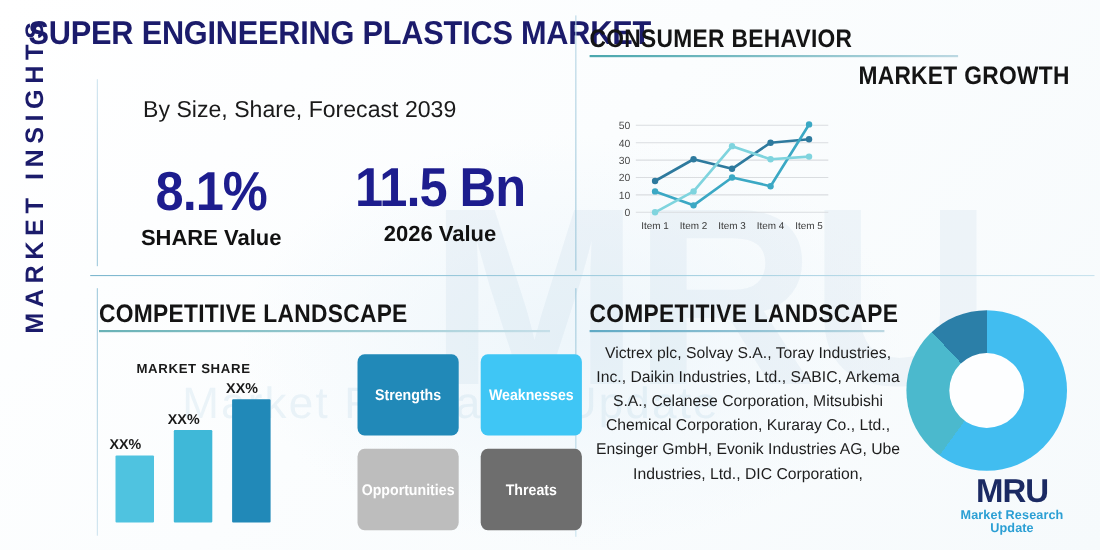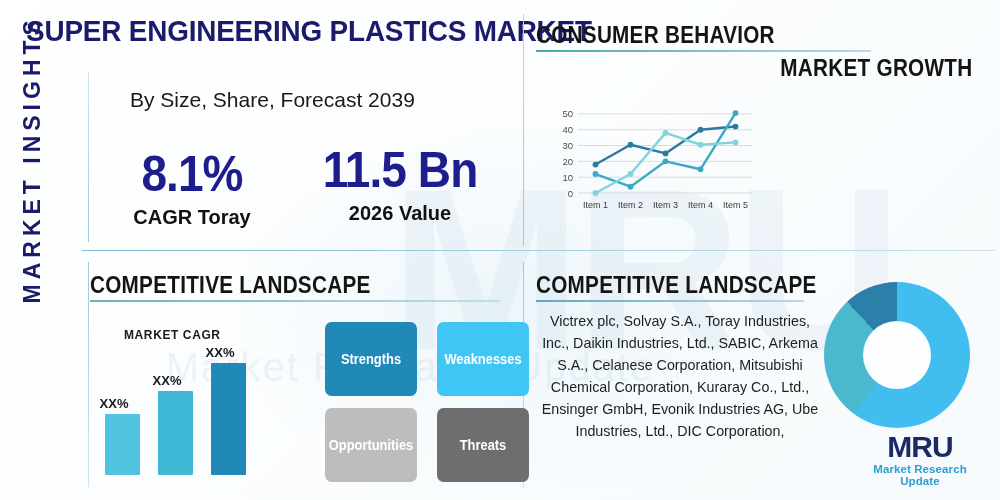--- a/index.html
+++ b/index.html
@@ -183,21 +183,21 @@
   <div class="main-title">SUPER ENGINEERING PLASTICS MARKET</div>
 
   <div class="v-div-top"></div>
   <div class="h-div"></div>
   <div class="v-div-bot"></div>
 
   <div class="subtitle">By Size, Share, Forecast 2039</div>
 
   <div class="kpi" id="kpi-cagr">
     <div class="big">8.1%</div>
-    <div class="cap">CAGR Toray</div>
+    <div class="cap">SHARE Value</div>
   </div>
 
   <div class="kpi" id="kpi-2026">
     <div class="big">11.5 Bn</div>
     <div class="cap">2026 Value</div>
   </div>
 
   <div class="sec-head" id="consumer-behavior-head">CONSUMER BEHAVIOR</div>
   <div class="cb-underline"></div>
   <div class="sec-head" id="market-growth-head">MARKET GROWTH</div>
@@ -239,21 +239,21 @@
         <circle cx="78.5" cy="74.01818181818182" r="2.9" fill="#7fd4de"></circle>
         <circle cx="113.5" cy="32.89090909090909" r="2.9" fill="#7fd4de"></circle>
         <circle cx="148.5" cy="44.75454545454545" r="2.9" fill="#7fd4de"></circle>
         <circle cx="183.5" cy="42.38181818181818" r="2.9" fill="#7fd4de"></circle>
       </svg>
   </div>
 
   <div class="sec-head" id="cl-left-head">COMPETITIVE LANDSCAPE</div>
   <div class="cl-left-underline"></div>
 
-  <div class="ms-label">MARKET CAGR</div>
+  <div class="ms-label">MARKET SHARE</div>
   <div class="bars" id="bar-chart-market-share">
       <div class="bar-col" style="left: 0px;">
         <div class="blabel">XX%</div>
         <div class="brect" style="height: 60.72px; background: rgb(79, 195, 224);"></div>
       </div>
       <div class="bar-col" style="left: 53px;">
         <div class="blabel">XX%</div>
         <div class="brect" style="height: 84.48px; background: rgb(63, 184, 216);"></div>
       </div>
       <div class="bar-col" style="left: 106px;">

